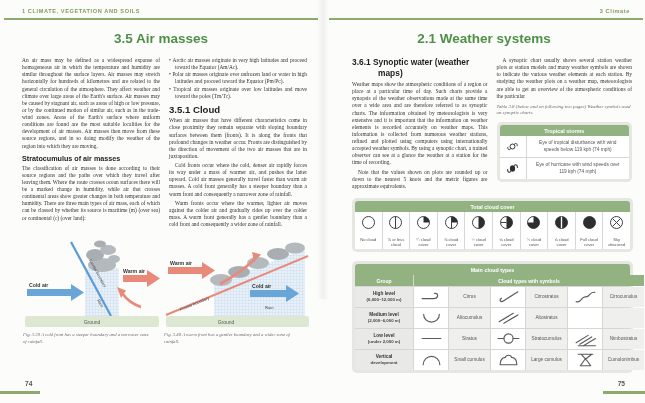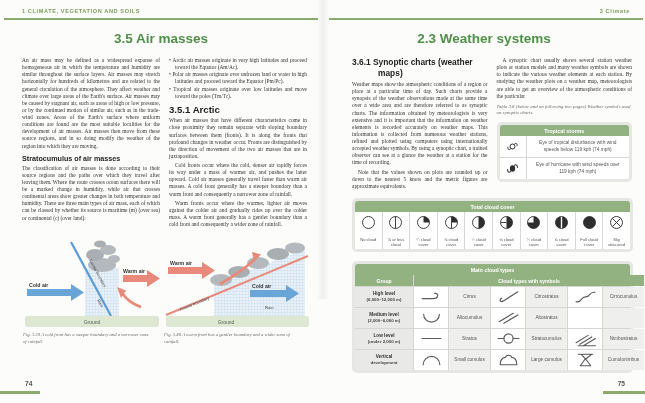--- a/index.html
+++ b/index.html
@@ -76,21 +76,21 @@
         <p class="body-text">An air mass may be defined as a widespread expanse of homogeneous air in which the temperature and humidity are similar throughout the surface layers. Air masses may stretch horizontally for hundreds of kilometres and are related to the general circulation of the atmosphere. They affect weather and climate over large areas of the Earth's surface. Air masses may be caused by stagnant air, such as areas of high or low pressure, or by the continued motion of similar air, such as in the trade-wind zones. Areas of the Earth's surface where uniform conditions are found are the most suitable localities for the development of air masses. Air masses then move from these source regions, and in so doing modify the weather of the region into which they are moving.</p>
         <div class="subhead">Stratocumulus of air masses</div>
         <p class="body-text">The classification of air masses is done according to their source regions and the paths over which they travel after leaving them. Where the route crosses ocean surfaces there will be a marked change in humidity, while air that crosses continental areas show greater changes in both temperature and humidity. There are three main types of air mass, each of which can be classed by whether its source is maritime (m) (over sea) or continental (c) (over land):</p>
       </div>
       <div class="col">
         <ul class="bullets">
             <li>Arctic air masses originate in very high latitudes and proceed toward the Equator (Am/Ac).</li>
             <li>Polar air masses originate over unfrozen land or water in high latitudes and proceed toward the Equator (Pm/Pc).</li>
             <li>Tropical air masses originate over low latitudes and move toward the poles (Tm/Tc).</li>
           </ul>
-        <div class="numhead">3.5.1  Arctic</div>
+        <div class="numhead">3.5.1  Cloud</div>
         <p class="body-text">When air masses that have different characteristics come in close proximity they remain separate with sloping boundary surfaces between them (fronts). It is along the fronts that profound changes in weather occur. Fronts are distinguished by the direction of movement of the two air masses that are in juxtaposition.</p>
         <p class="body-text indent">Cold fronts occur where the cold, denser air rapidly forces its way under a mass of warmer air, and pushes the latter upward. Cold air masses generally travel faster than warm air masses. A cold front generally has a steeper boundary than a warm front and consequently a narrower zone of rainfall.</p>
         <p class="body-text indent">Warm fronts occur where the warmer, lighter air moves against the colder air and gradually rides up over the colder mass. A warm front generally has a gentler boundary than a cold front and consequently a wider zone of rainfall.</p>
       </div>
     </div>
 
     <div class="fig fig-cold">
       <svg width="138" height="90" viewBox="0 0 138 90">
         <defs>
           <pattern id="rainC" width="3" height="3" patternUnits="userSpaceOnUse">
@@ -168,25 +168,25 @@
     </div>
     <div class="figcap c-warm">Fig. 3.40  A warm front has a gentler boundary and a wider zone of rainfall.</div>
 
     <div class="pagenum pn-left">74</div>
     <div class="pagebar pb-left"></div>
   </div>
 
   <div class="page page-right">
     <div class="runhead rh-right">3 Climate</div>
     <div class="rule r-right"></div>
-    <div class="ptitle">2.3  Weather systems</div>
+    <div class="ptitle">2.1  Weather systems</div>
 
     <div class="cols cols-r">
       <div class="col">
-        <div class="numhead-sm">3.6.1  Synoptic charts (weather maps)</div>
+        <div class="numhead-sm">3.6.1  Synoptic water (weather maps)</div>
         <p class="body-text">Weather maps show the atmospheric conditions of a region or place at a particular time of day. Such charts provide a synopsis of the weather observations made at the same time over a wide area and are therefore referred to as synoptic charts. The information obtained by meteorologists is very extensive and it is important that the information on weather elements is recorded accurately on weather maps. This information is collected from numerous weather stations, refined and plotted using computers using internationally accepted weather symbols. By using a synoptic chart, a trained observer can see at a glance the weather at a station for the time of recording.</p>
         <p class="body-text indent">Note that the values shown on plots are rounded up or down to the nearest 5 knots and the metric figures are approximate equivalents.</p>
       </div>
       <div class="col">
         <p class="body-text indent">A synoptic chart usually shows several station weather plots or station models and many weather symbols are shown to indicate the various weather elements at each station. By studying the weather plots on a weather map, meteorologists are able to get an overview of the atmospheric conditions of the particular</p>
         <div class="tabcap">Table 3.8  (below and on following two pages) Weather symbols used on synoptic charts.</div>
         <div class="plinth">
           <div class="greenbar">Tropical storms</div>
           <div class="ts-grid" id="ts-grid">
               <div>

